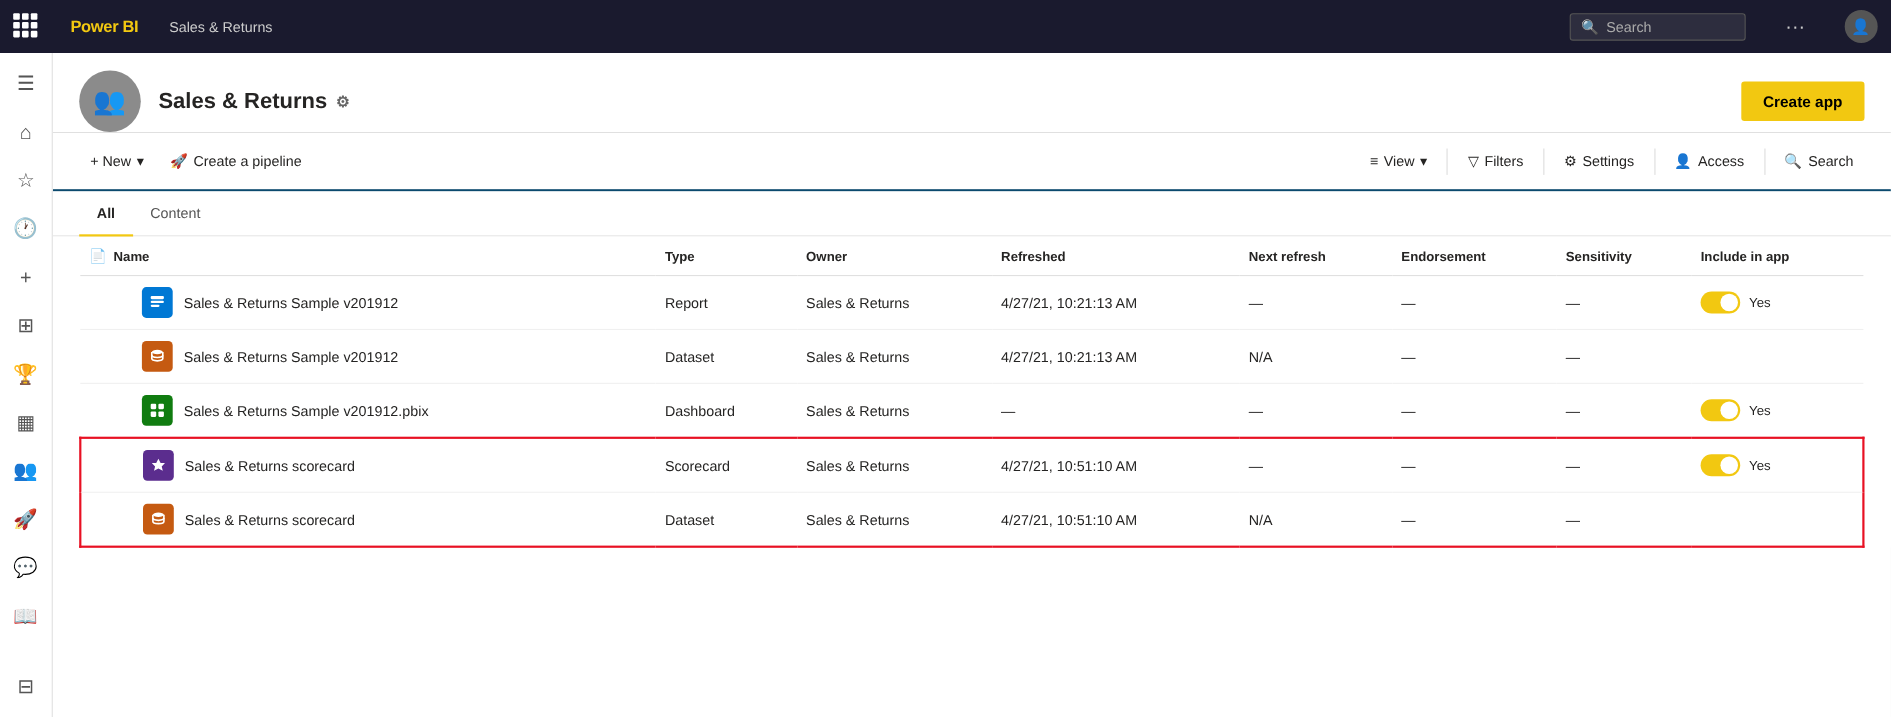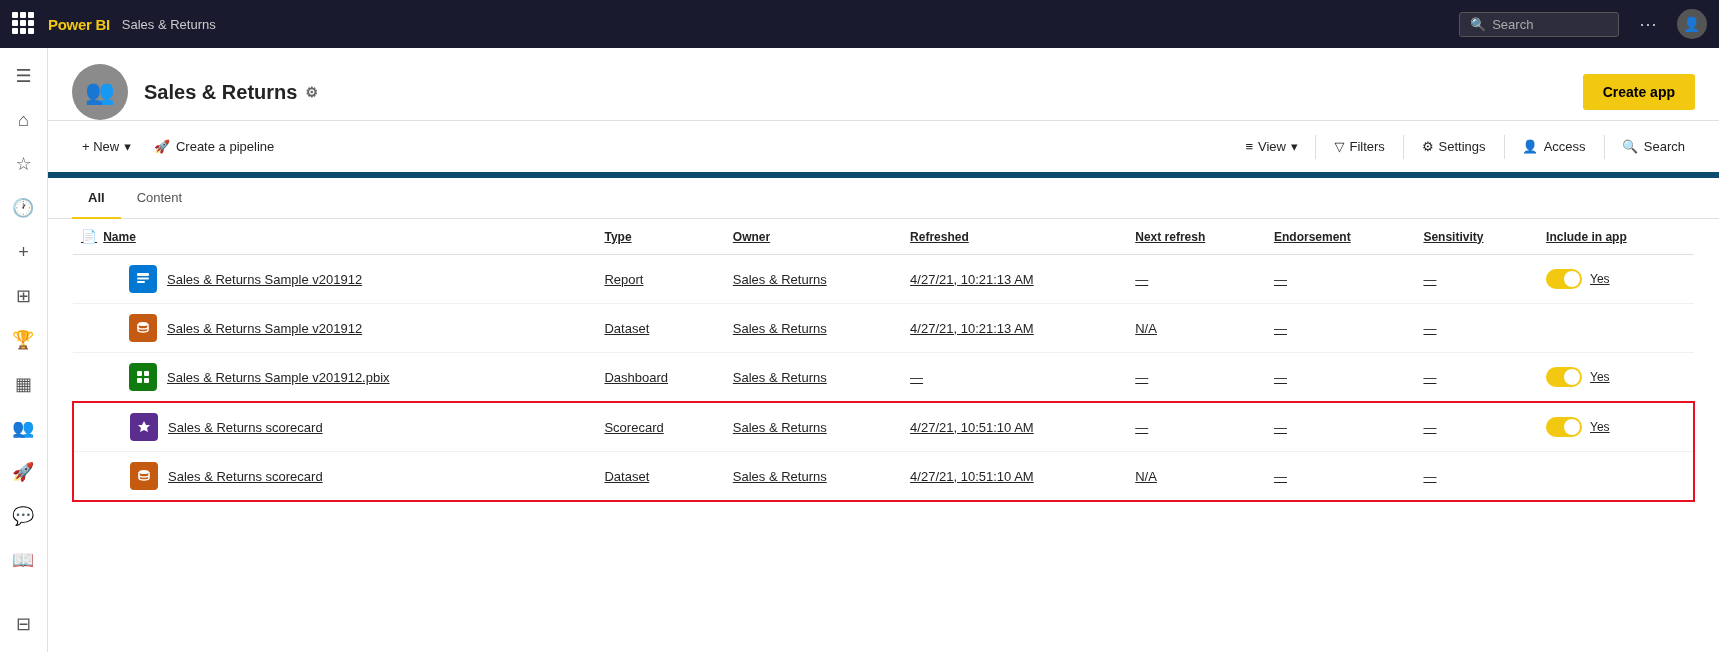--- a/index.html
+++ b/index.html
@@ -1,21 +1,21 @@
 <!DOCTYPE html>
 <html><head>
   <meta charset="utf-8">
   <style>
     * { box-sizing: border-box; margin: 0; padding: 0; }
     body { font-family: 'Segoe UI', Arial, sans-serif; font-size: 13px; background: #f3f2f1; color: #252423; }
 
     
     .top-nav {
       display: flex; align-items: center; background: #1a1a2e; height: 48px;
-      padding: 0 12px; gap: 12px; position: fixed; top: 0; left: 0; right: 0; z-index: 100;
+      padding: 0 12px; gap: 28px; position: fixed; top: 0; left: 0; right: 0; z-index: 100;
     }
     .top-nav-grid { width: 24px; height: 24px; display: grid; grid-template-columns: repeat(3,6px); grid-template-rows: repeat(3,6px); gap:2px; cursor:pointer; }
     .top-nav-grid span { background: white; border-radius: 1px; }
     .top-nav-logo { color: #f2c811; font-size: 15px; font-weight: 700; letter-spacing: -0.3px; white-space:nowrap; }
     .top-nav-title { color: #ccc; font-size: 13px; }
     .top-nav-spacer { flex: 1; }
     .top-nav-search {
       display: flex; align-items: center; background: #2d2d3e; border: 1px solid #555;
       border-radius: 3px; padding: 4px 10px; gap: 6px; color: #aaa; font-size: 13px; min-width: 160px; cursor:pointer;
     }
@@ -56,21 +56,21 @@
     .workspace-gear { font-size: 14px; color: #666; cursor: pointer; }
     .workspace-subtitle { color: #666; font-size: 13px; margin-top: 2px; }
     .create-app-btn {
       background: #f2c811; border: none; border-radius: 3px; padding: 10px 20px;
       font-size: 14px; font-weight: 600; cursor: pointer; white-space: nowrap;
     }
 
     
     .toolbar {
       display: flex; align-items: center; padding: 12px 24px; background: white;
-      border-bottom: 6px solid #0c4a6e; gap: 4px;
+      border-bottom: 2px solid #0c4a6e; gap: 4px;
     }
     .toolbar-btn {
       display: flex; align-items: center; gap: 5px; padding: 6px 10px;
       border: none; background: none; cursor: pointer; color: #252423; font-size: 13px;
       border-radius: 3px;
     }
     .toolbar-right { margin-left: auto; display: flex; align-items: center; gap: 4px; }
     .toolbar-divider { width: 1px; height: 24px; background: #ddd; margin: 0 4px; }
 
     
@@ -78,21 +78,21 @@
       display: flex; align-items: center; padding: 0 24px; background: white;
       border-bottom: 1px solid #e0e0e0; gap: 0;
     }
     .tab {
       padding: 12px 16px; cursor: pointer; font-size: 13px; color: #555;
       border-bottom: 2px solid transparent; margin-bottom: -1px;
     }
     .tab.active { color: #252423; border-bottom: 2px solid #f2c811; font-weight: 600; }
 
     
-    .table-container { padding: 0 24px; background: white; text-decoration: underline; }
+    .table-container { padding: 0 24px; background: white; }
     table { width: 100%; border-collapse: collapse; }
     thead tr { border-bottom: 1px solid #e0e0e0; }
     th {
       text-align: left; padding: 10px 8px; font-size: 12px; font-weight: 600;
       color: #252423; white-space: nowrap;
     }
     td { padding: 10px 8px; font-size: 13px; border-bottom: 1px solid #f0f0f0; vertical-align: middle; }
 
     .item-icon {
       width: 28px; height: 28px; border-radius: 4px;

